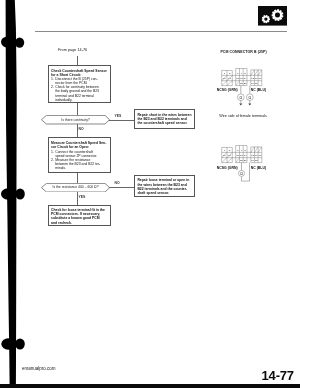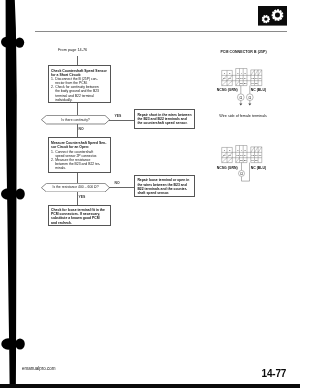--- a/index.html
+++ b/index.html
@@ -271,14 +271,14 @@
       </g>
       <circle cx="27.5" cy="34.4" r="3" fill="#fff" stroke="#6a6a6a" stroke-width="0.45"></circle>
       <text x="27.5" y="35.7" fill="#2a2a2a" font-size="3.6" text-anchor="middle" font-family="Liberation Serif, serif">Ω</text>
     </svg>
   </div>
 
   <div class="abs" style="left:216.8px;top:165.6px;font-size:3.45px;font-weight:bold;color:#111;">NCSG (GRN)</div>
   <div class="abs" style="left:250.8px;top:165.6px;font-size:3.45px;font-weight:bold;color:#111;">NC (BLU)</div>
 
   <div class="abs" style="left:22px;top:366px;font-size:4.5px;color:#222;">emanualpro.com</div>
-  <div class="abs" style="left:261.6px;top:368px;font-size:10px;font-weight:bold;color:#0a0a0a;letter-spacing:-0.2px;">14-77</div>
+  <div class="abs" style="left:261.6px;top:368px;font-size:13px;font-weight:bold;color:#0a0a0a;letter-spacing:-0.2px;">14-77</div>
 </div>
 
 </body></html>

